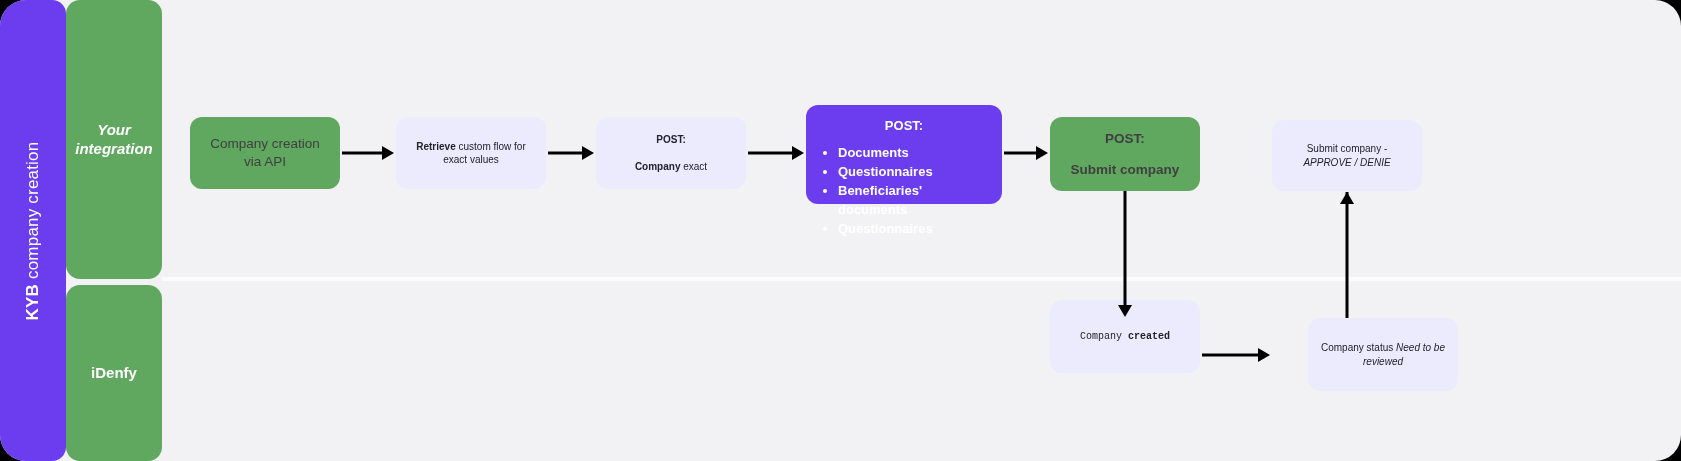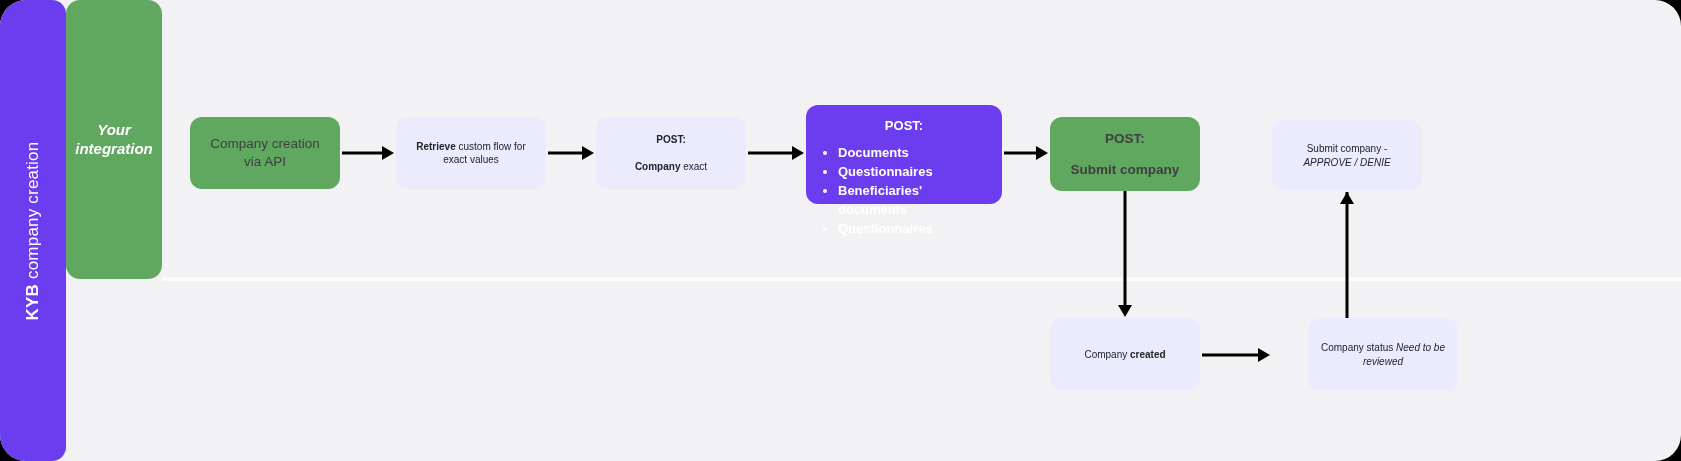--- a/index.html
+++ b/index.html
@@ -160,20 +160,23 @@
 
   <div class="rail">
     <div class="rail-label">
       <b>KYB</b><span class="light"> company creation</span>
     </div>
   </div>
 
   <div class="lane-head lane-head-top">
     <span>Your integration</span>
   </div>
+  <div class="lane-head lane-head-bottom">
+    <span>iDenfy</span>
+  </div>
 
   <div class="lane-divider"></div>
 
   <div class="node green" style="left:190px; top:117px; width:150px; height:72px;">
     <span class="ln">Company creation via API</span>
   </div>
 
   <div class="node lilac" style="left:396px; top:117px; width:150px; height:72px;">
     <span class="ln"><b>Retrieve</b><span> custom flow for exact values</span></span>
   </div>
@@ -198,21 +201,21 @@
     <span class="ln" style="font-weight:700;">POST:</span>
     <span class="gap"></span>
     <span class="ln" style="font-weight:700;">Submit  company</span>
   </div>
 
   <div class="node lilac" style="left:1272px; top:120px; width:150px; height:71px;">
     <span class="ln">Submit company -</span>
     <span class="ln bi">APPROVE / DENIE</span>
   </div>
 
-  <div class="node lilac" style="left:1050px; top:318px; width:150px; height:73px;">
+  <div class="node lilac" style="left:1050px; top:300px; width:150px; height:73px;font-family:Liberation Mono, monospace;">
     <span class="ln"><span>Company </span><b>created</b></span>
   </div>
 
   <div class="node lilac" style="left:1308px; top:318px; width:150px; height:73px;">
     <span class="ln"><span>Company status </span><span class="bi">Need to be reviewed</span></span>
   </div>
 
   <div class="arrow-h" style="left:342px; top:146px; width:52px; height:14px;">
     <div class="shaft" style="width:42px;"></div>
     <div class="head"></div>

